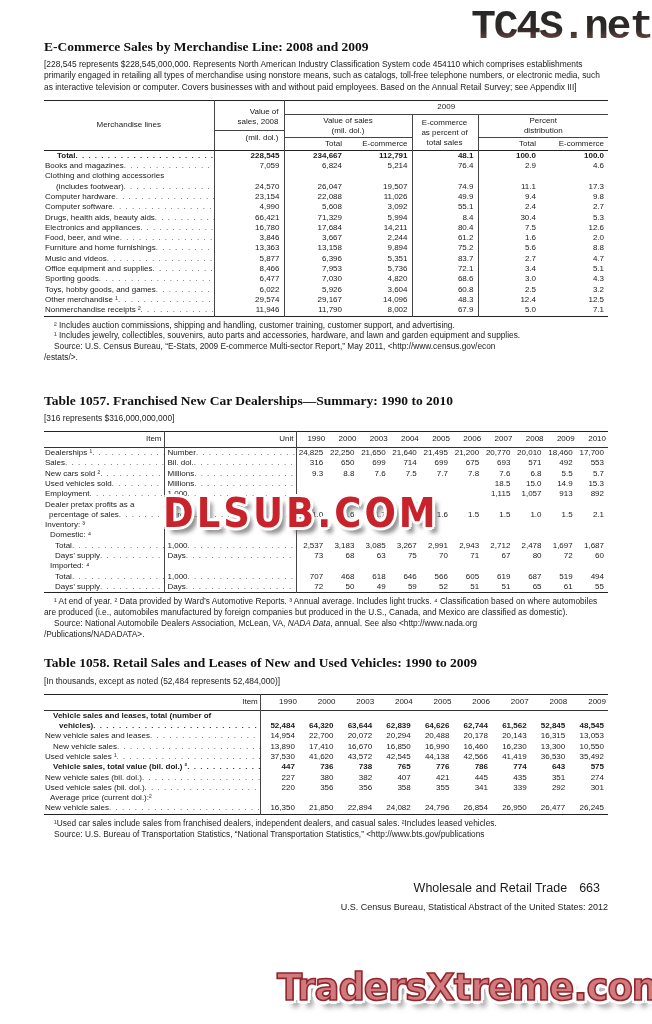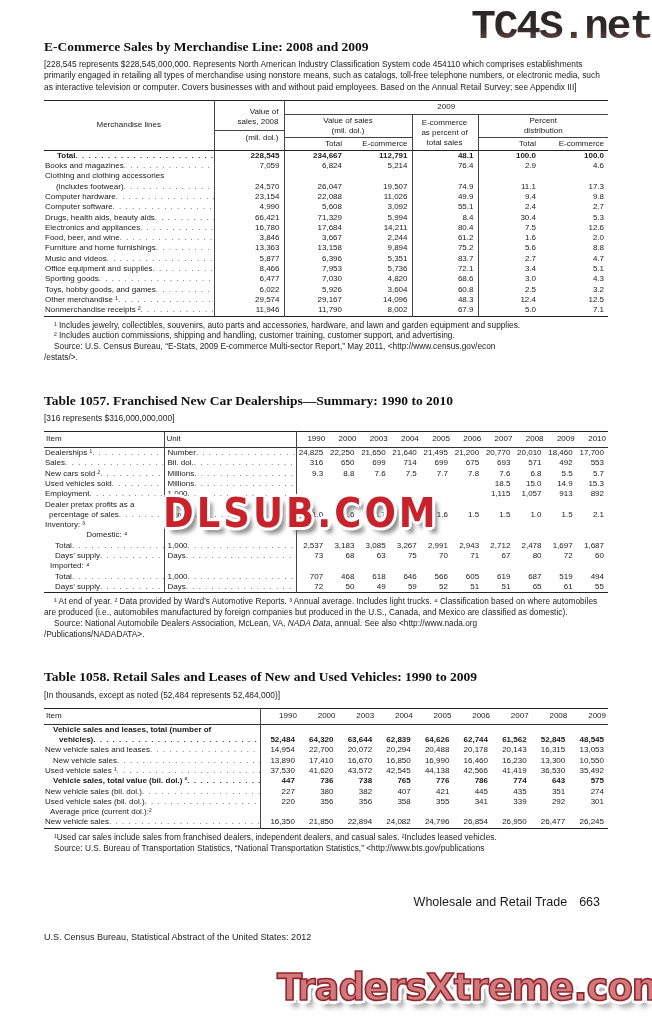--- a/index.html
+++ b/index.html
@@ -37,32 +37,32 @@
   #t1056 th.v2008 .mil{border-top:1px solid #444;padding:2px 5px 1px 0;margin-top:2px;}
   #t1056 th.pctcol{text-align:center;padding:0 3px 1px 2px;vertical-align:bottom;}
   #t1056 th.pctcol div{line-height:1.3;}
 
   
   #t1057 td.lc,#t1057 td.uc{border-right:1px solid #444;}
   #t1058 td.lc{border-right:1px solid #444;}
   #t1057 thead th,#t1058 thead th{padding:2px 2px 3px 2px;}
   thead{border-bottom:1px solid #333;}
   #t1056 thead{border-bottom:1.7px solid #222;}
-  th.itemh,th.unith{text-align:left;}
+  th.itemh,th.unith{text-align:right;}
 
   .footnotes{font-size:8.3px;line-height:1.3;margin-top:3px;color:#1c1c1c;}
   .footnotes .fn{text-indent:10px;}
   .footnotes .src1{text-indent:10px;}
   .footnotes .src2{text-indent:0;}
   .it{font-style:italic;}
 
   .footer-right{margin-top:42px;text-align:right;font-size:12.5px;color:#1a1a1a;
                 padding-right:8px;position:relative;z-index:2;}
   .footer-right .pg{margin-left:12px;}
-  .footer-left{margin-top:23px;font-size:9px;color:#222;position:relative;z-index:1;}
+  .footer-left{margin-top:7px;font-size:9px;color:#222;position:relative;z-index:1;text-align:right;}
 
   
   .wm{position:absolute;white-space:nowrap;pointer-events:none;}
   .wm-top{top:4px;right:0px;z-index:1;font-family:Liberation Mono, monospace;font-weight:bold;
           font-size:41px;letter-spacing:-2px;
           background:linear-gradient(180deg,#1e1e1e 0%,#262120 55%,#96544a 96%);
           -webkit-background-clip:text;background-clip:text;color:transparent;opacity:.96;}
   .wm-mid{left:163px;top:492px;z-index:5;font-family:"DejaVu Sans",sans-serif;font-weight:bold;
           font-size:37px;letter-spacing:3px;color:#c8232b;transform:scaleY(1.08);
           text-shadow:-2px -2px 0 #fff,2px -2px 0 #fff,-2px 2px 0 #fff,2px 2px 0 #fff,
@@ -342,22 +342,22 @@
           <td class="num">11,790</td>
           <td class="num">8,002</td>
           <td class="num">67.9</td>
           <td class="num">5.0</td>
           <td class="num">7.1</td>
         </tr>
       </tbody>
   </table>
 
   <div class="footnotes">
+    <div class="fn">² Includes auction commissions, shipping and handling, customer training, customer support, and advertising.</div>
     <div class="fn">¹ Includes jewelry, collectibles, souvenirs, auto parts and accessories, hardware, and lawn and garden equipment and supplies.</div>
-    <div class="fn">² Includes auction commissions, shipping and handling, customer training, customer support, and advertising.</div>
     <div class="src1">Source: U.S. Census Bureau, “E-Stats, 2009 E-commerce Multi-sector Report,” May 2011, &lt;http://www.census.gov/econ</div>
     <div class="src2">/estats/&gt;.</div>
   </div>
 
   <div class="tbl-title" style="margin-top:29px">Table 1057. Franchised New Car Dealerships—Summary: 1990 to 2010</div>
   <div class="note">[316 represents $316,000,000,000]</div>
 
   <table id="t1057">
     <colgroup>
       <col style="width:120px">
@@ -545,21 +545,21 @@
           <td class="num"></td>
           <td class="num"></td>
           <td class="num"></td>
           <td class="num"></td>
           <td class="num"></td>
           <td class="num"></td>
           <td class="num"></td>
         </tr>
         <tr>
           <td class="lc">
-            <div class="ll" style="padding-left: 5px; justify-content: center;">
+            <div class="ll" style="padding-left: 5px;">
               <span class="lt">Domestic: ⁴</span>
             </div>
           </td>
           <td class="uc">
             <div class="ll">
               <span class="lt"></span>
             </div>
           </td>
           <td class="num"></td>
           <td class="num"></td>
@@ -692,21 +692,21 @@
         </tr>
       </tbody>
   </table>
 
   <div class="footnotes">
     <div class="fn">¹ At end of year. ² Data provided by Ward’s Automotive Reports. ³ Annual average. Includes light trucks. ⁴ Classification based on where automobiles are produced (i.e., automobiles manufactured by foreign companies but produced in the U.S., Canada, and Mexico are classified as domestic).</div>
     <div class="src1"><span>Source: National Automobile Dealers Association, McLean, VA, </span><span class="it">NADA Data</span><span>, annual. See also &lt;http://www.nada.org</span></div>
     <div class="src2">/Publications/NADADATA&gt;.</div>
   </div>
 
-  <div class="tbl-title" style="margin-top:29px">Table 1058. Retail Sales and Leases of New and Used Vehicles: 1990 to 2009</div>
+  <div class="tbl-title" style="margin-top:15px">Table 1058. Retail Sales and Leases of New and Used Vehicles: 1990 to 2009</div>
   <div class="note">[In thousands, except as noted (52,484 represents 52,484,000)]</div>
 
   <table id="t1058">
     <colgroup>
       <col style="width:216px">
       <col span="9" style="width:38.6px">
     </colgroup>
     <thead>
       <tr>
         <th class="itemh brr">Item</th>

